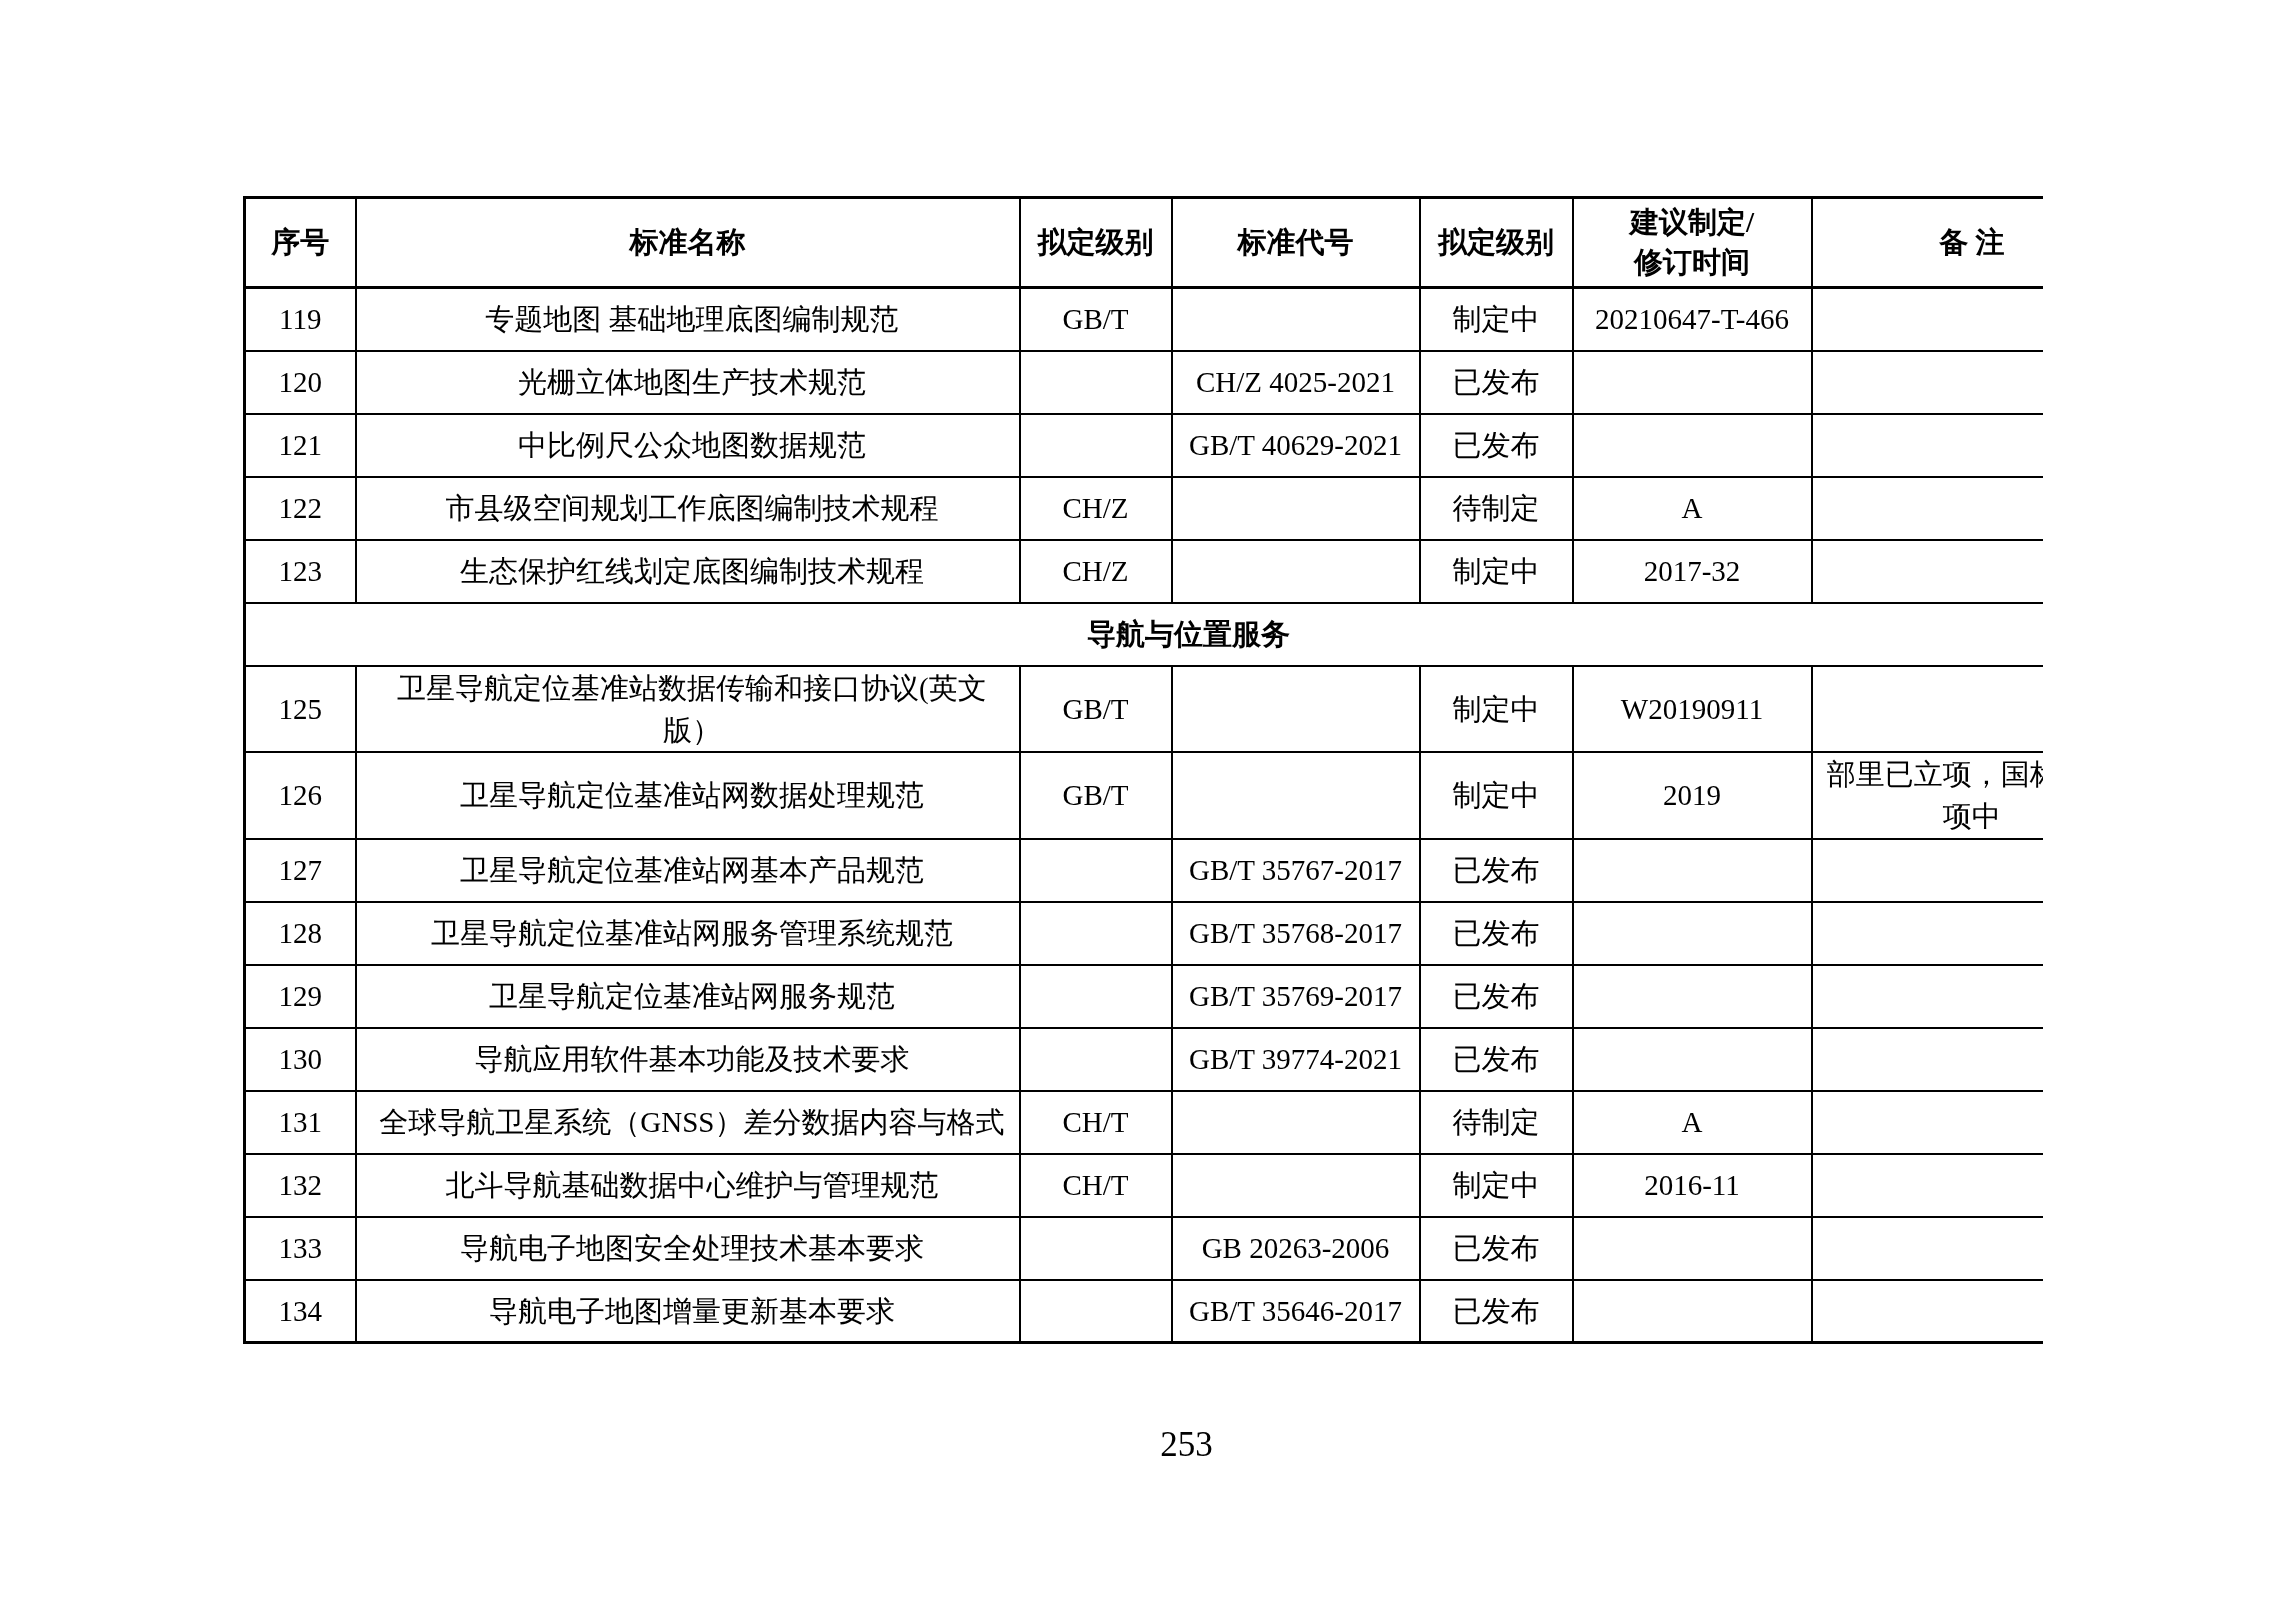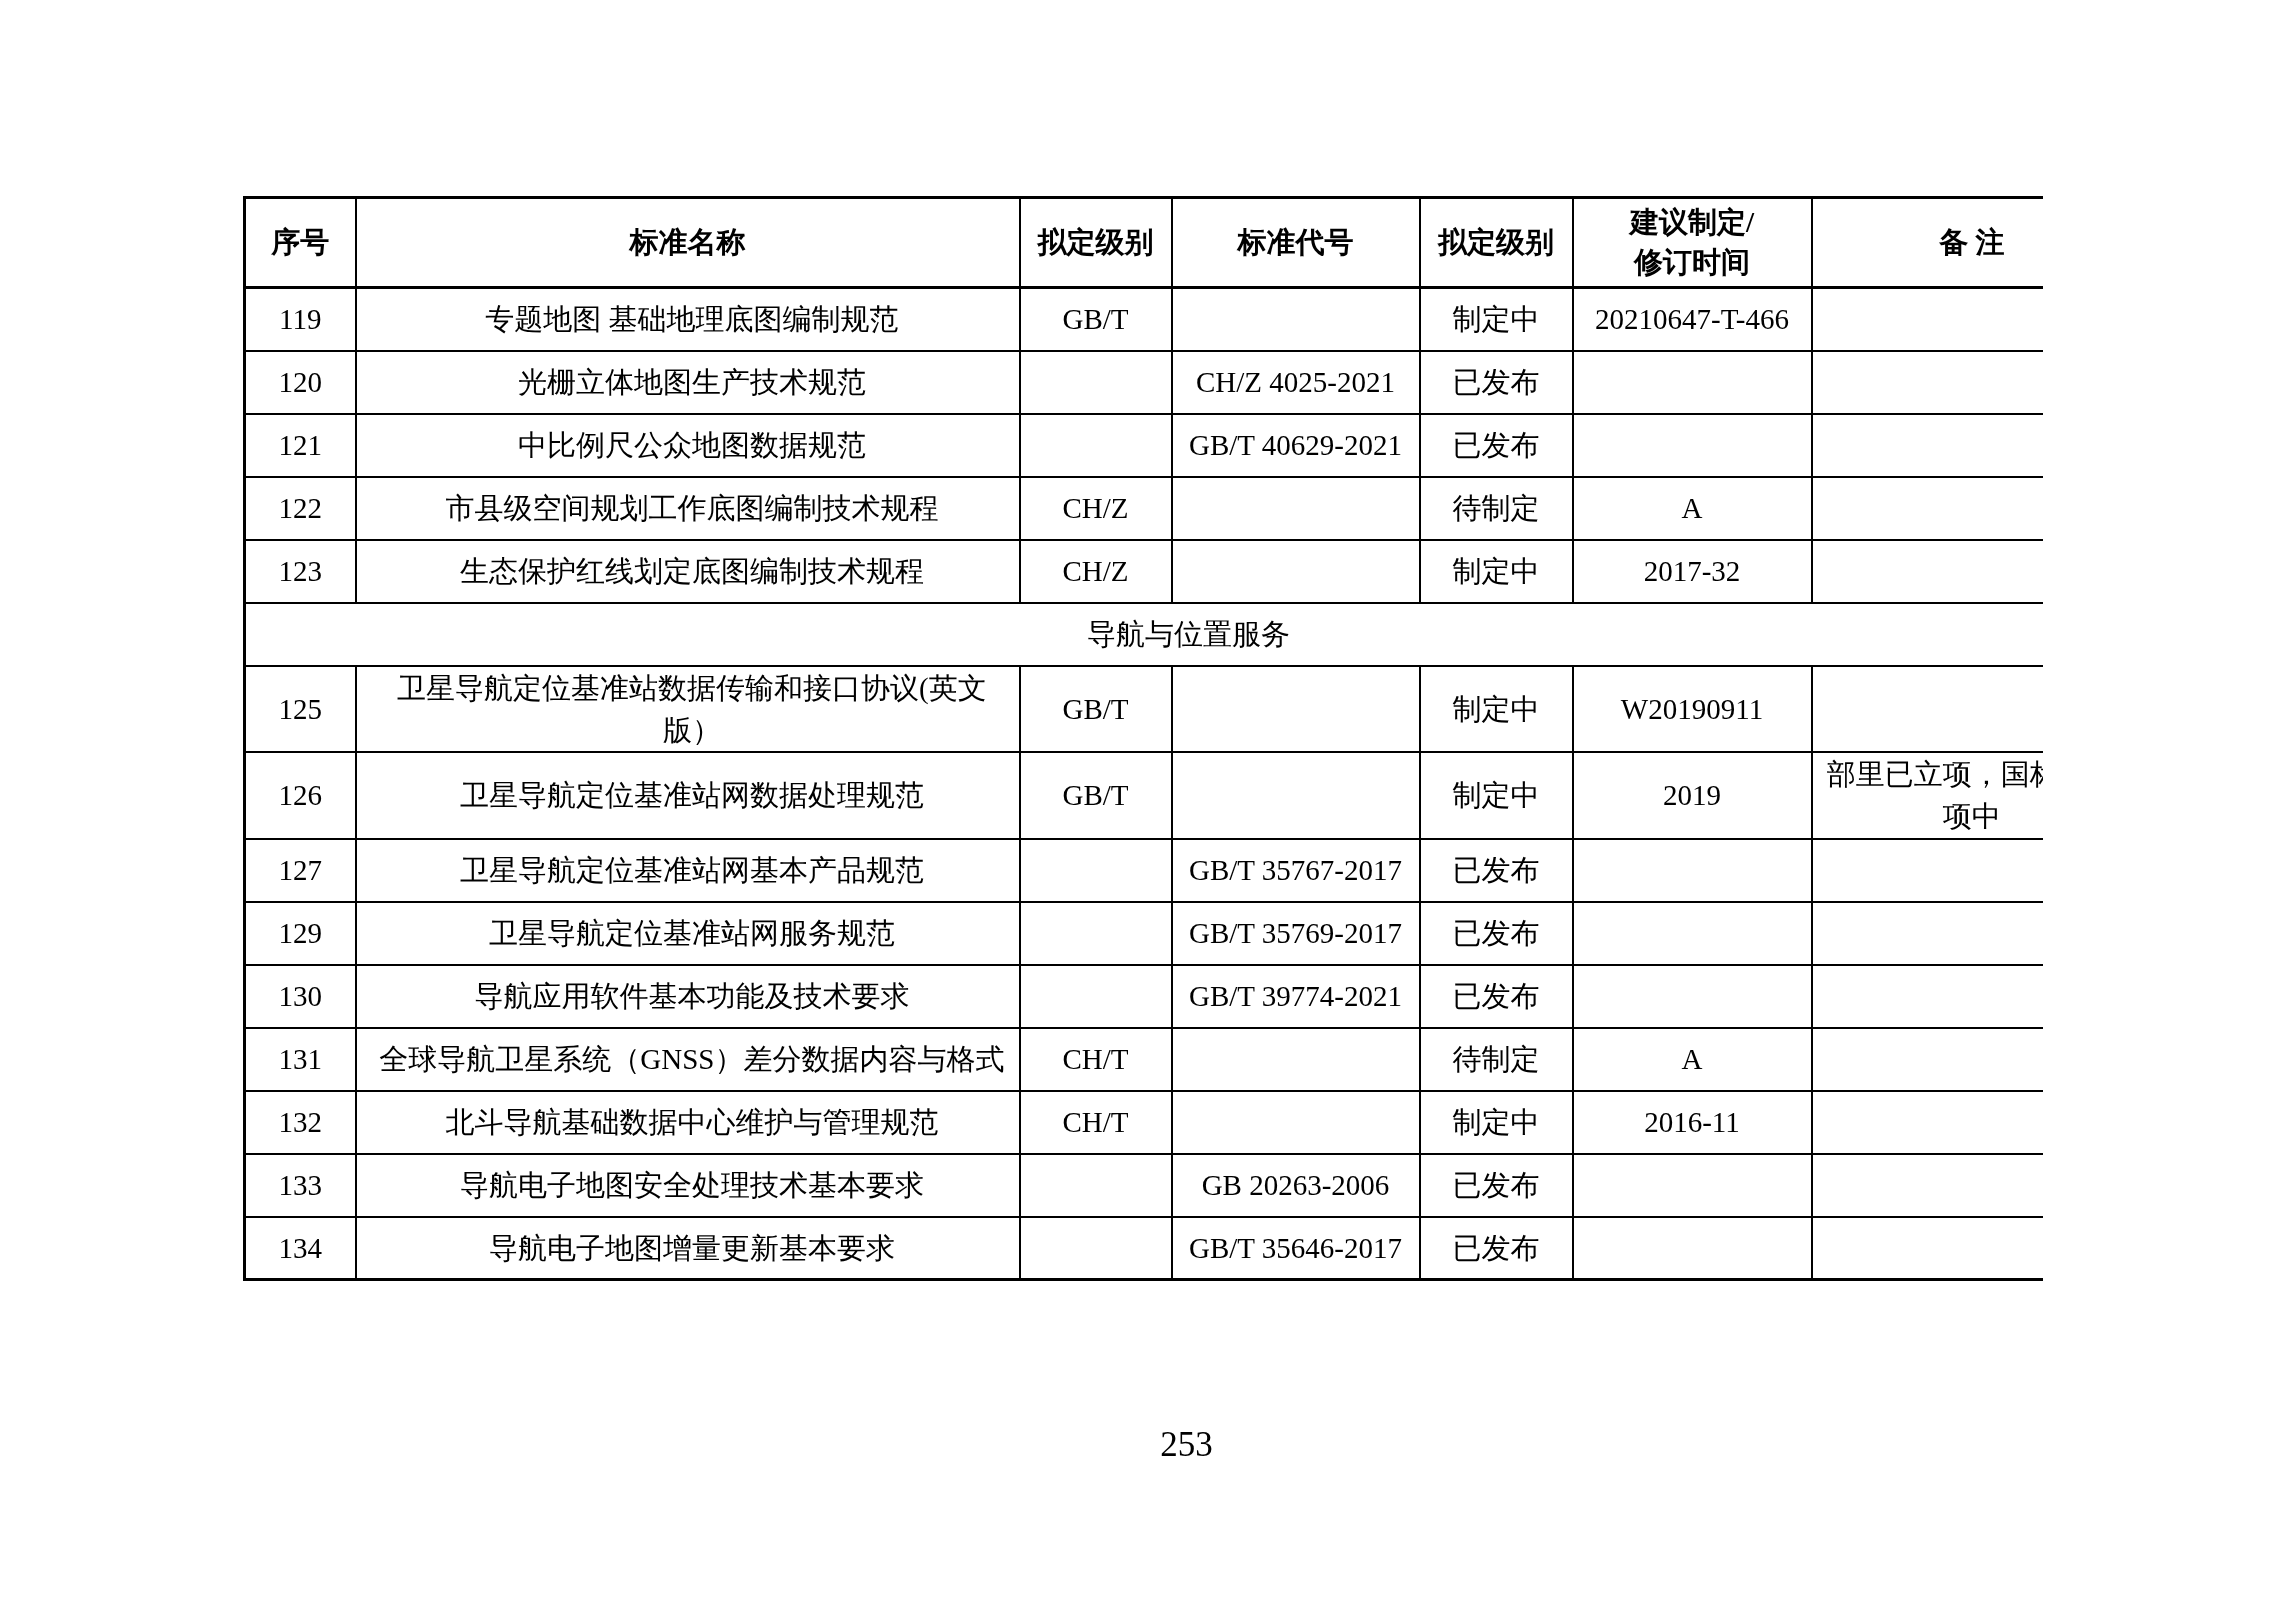--- a/index.html
+++ b/index.html
@@ -41,21 +41,21 @@
     padding: 0 2px;
   }
   tbody td { height: 63px; line-height: 1.45; }
   tr.tall td { height: 87px; }
   td.cell-name {
     text-align: center;
     padding-left: 11.8px;
     padding-right: 3px;
   }
   td.section-cell {
-    font-weight: normal;
+    font-weight: bold;
     height: 63px;
     text-align: center;
   }
   .page-number {
     position: absolute;
     top: 1425px;
     left: 243px;
     width: 1887px;
     text-align: center;
     font-size: 35px;
@@ -160,20 +160,29 @@
         <tr>
           <td class="cell-seq">127</td>
           <td class="cell-name">卫星导航定位基准站网基本产品规范</td>
           <td class="cell-level"></td>
           <td class="cell-code">GB/T 35767-2017</td>
           <td class="cell-status">已发布</td>
           <td class="cell-time"></td>
           <td class="cell-remark"></td>
         </tr>
         <tr>
+          <td class="cell-seq">128</td>
+          <td class="cell-name">卫星导航定位基准站网服务管理系统规范</td>
+          <td class="cell-level"></td>
+          <td class="cell-code">GB/T 35768-2017</td>
+          <td class="cell-status">已发布</td>
+          <td class="cell-time"></td>
+          <td class="cell-remark"></td>
+        </tr>
+        <tr>
           <td class="cell-seq">129</td>
           <td class="cell-name">卫星导航定位基准站网服务规范</td>
           <td class="cell-level"></td>
           <td class="cell-code">GB/T 35769-2017</td>
           <td class="cell-status">已发布</td>
           <td class="cell-time"></td>
           <td class="cell-remark"></td>
         </tr>
         <tr>
           <td class="cell-seq">130</td>

